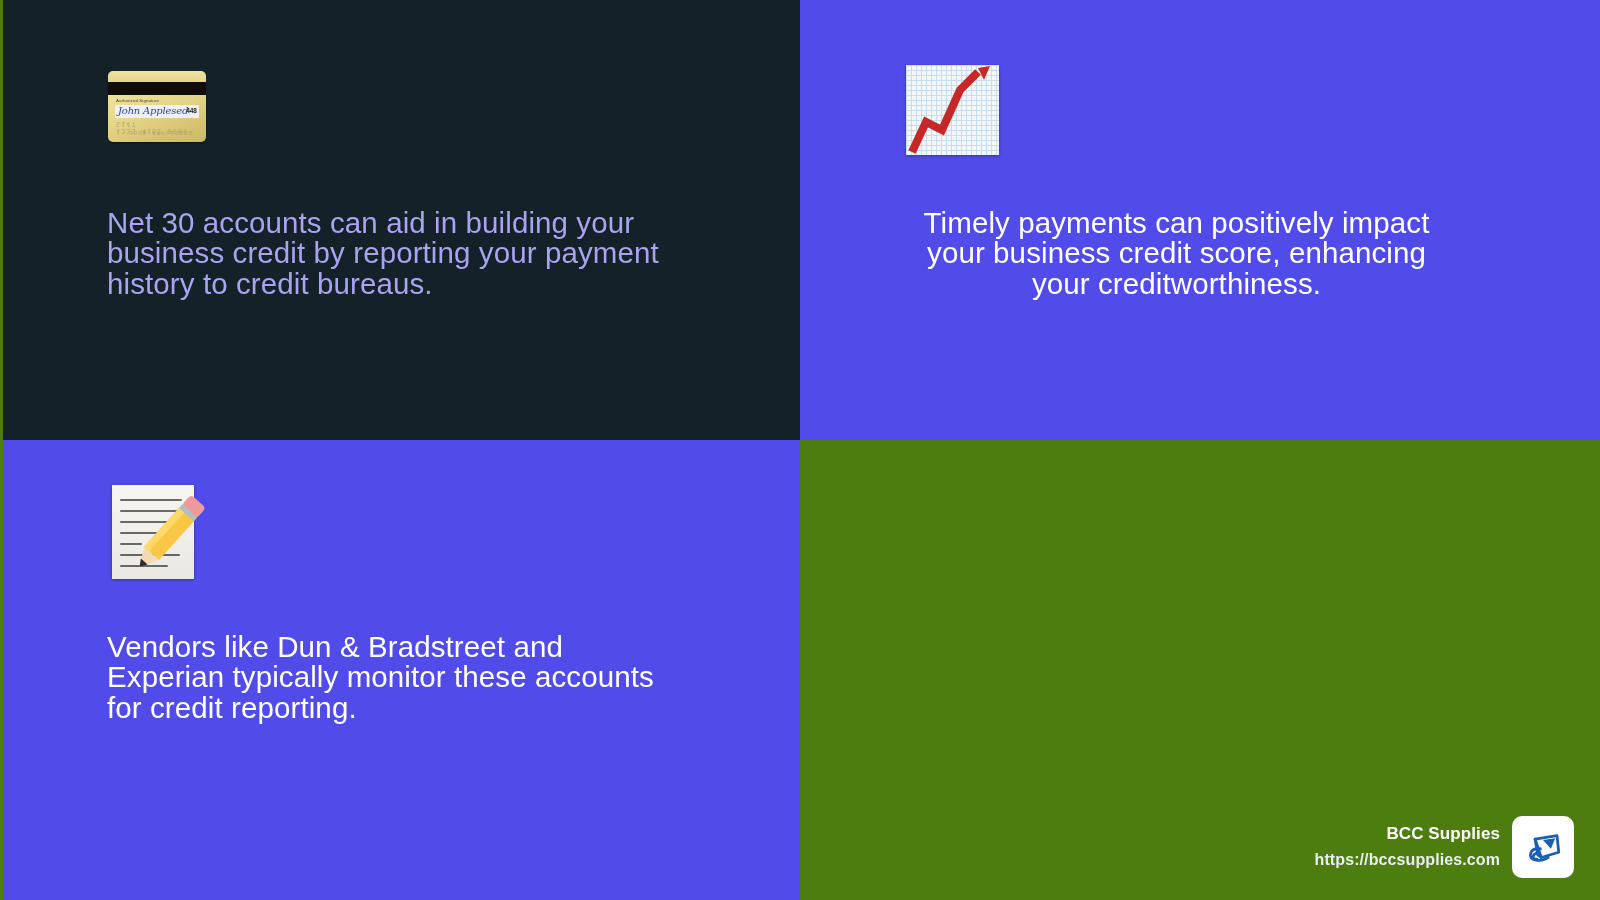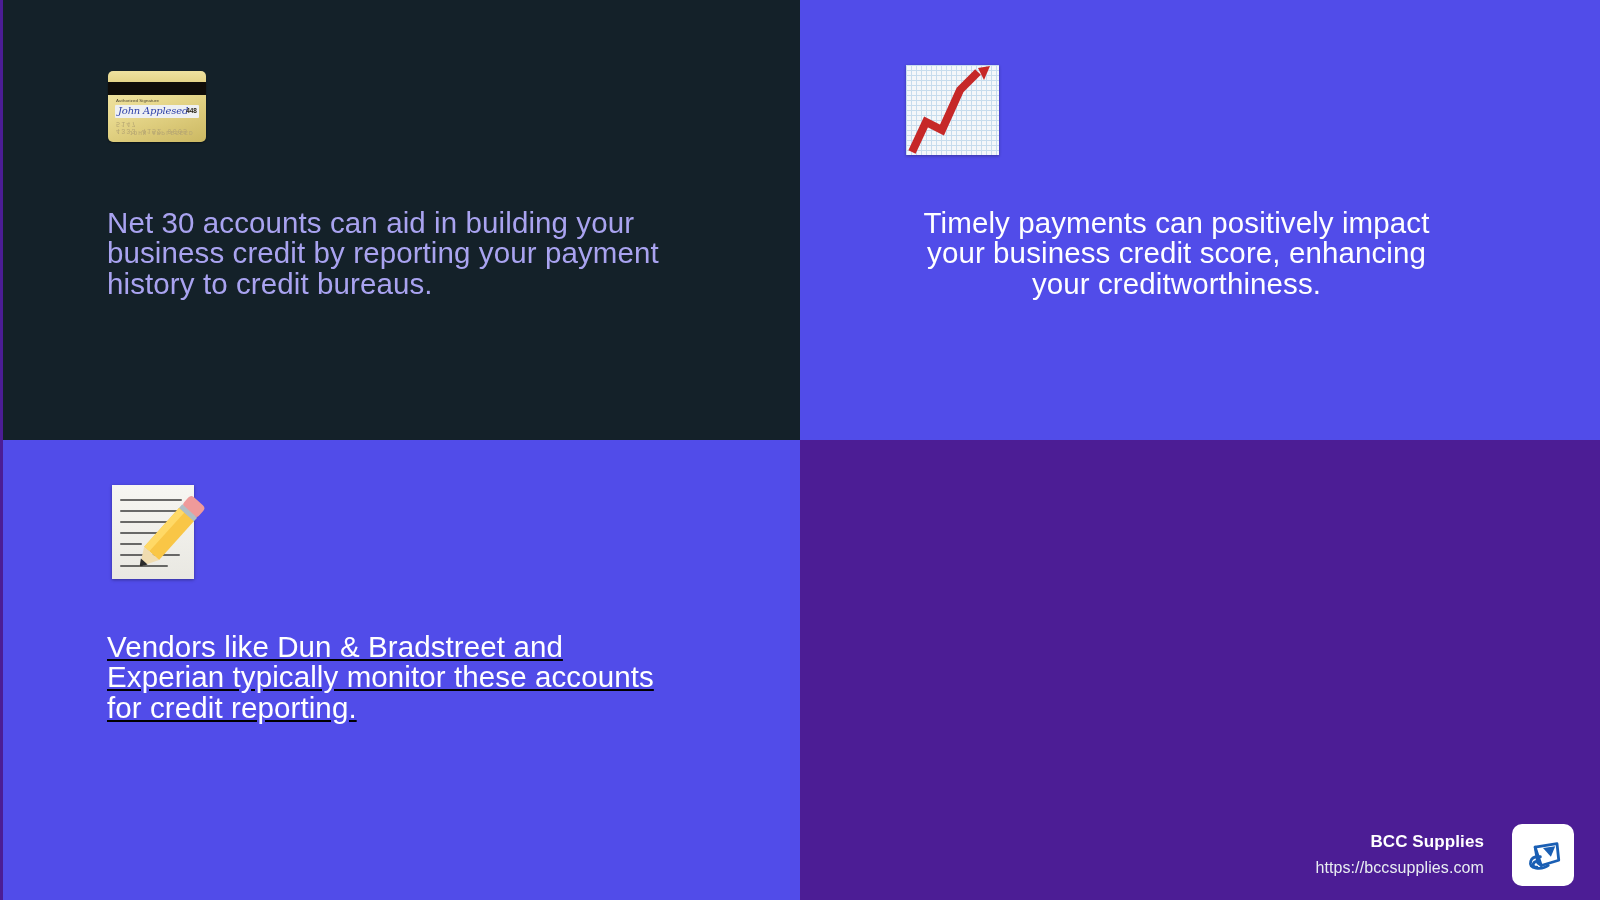--- a/index.html
+++ b/index.html
@@ -13,21 +13,21 @@
 
   body {
     font-family:"Liberation Sans", sans-serif;
     background:#0e1a21;
   }
 
   #infographic {
     position:relative;
     width:1600px;
     height:900px;
-    background:#4c1d95;
+    background:#4d7c0f;
   }
 
   
   .grid {
     position:absolute;
     left:3px;
     top:0;
     width:1597px;
     height:900px;
     display:grid;
@@ -45,21 +45,21 @@
   .quad.light { background:#514ce9; }
 
   .quad-inner {
     position:absolute;
     left:104px;
     top:60px;
     right:40px;
   }
 
   .quad.q3 .quad-inner,
-  .quad.q4 .quad-inner { top:42px;text-decoration:underline; }
+  .quad.q4 .quad-inner { top:42px; }
 
   
   .emoji {
     display:block;
     width:100px;
     height:100px;
     margin-bottom:48px;
     position:relative;
   }
   .quad.q3 .emoji,
@@ -76,40 +76,40 @@
   }
   .quad.dark  .quad-text { color:#a9a3f0; }
   .quad.light .quad-text { color:#ffffff; }
   .quad.q2 .quad-text,
   .quad.q4 .quad-text { max-width:545px;text-align:center; }
 
   
   .footer {
     position:absolute;
     right:26px;
-    bottom:14px;
+    bottom:22px;
     display:flex;
     align-items:center;
-    gap:28px;
+    gap:12px;
     z-index:40;
   }
   .footer-txt {
     text-align:right;
     line-height:1.35;
   }
   .brand-name {
     font-size:17px;
     font-weight:bold;
     color:#ffffff;
     letter-spacing:.1px;
     display:block;
   }
   .brand-url {
     font-size:16px;
-    font-weight:400;
+    font-weight:700;
     color:#e9eef2;
     letter-spacing:.1px;
     display:block;
     margin-top:3px;
     margin-left:20px;
   }
   .logo-box {
     width:62px;
     height:62px;
     background:#ffffff;

